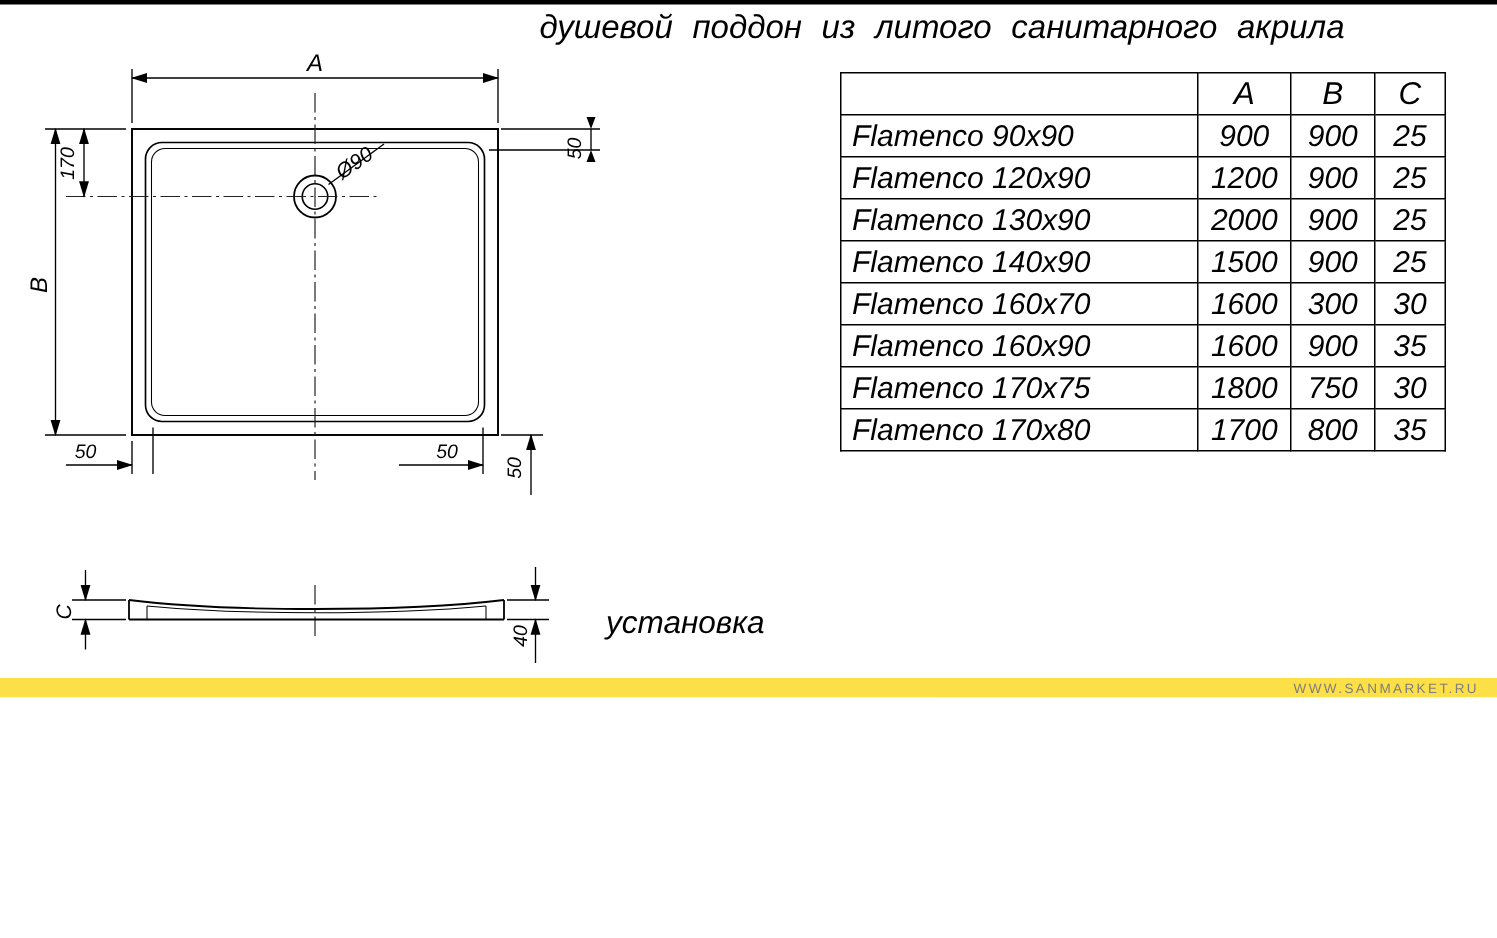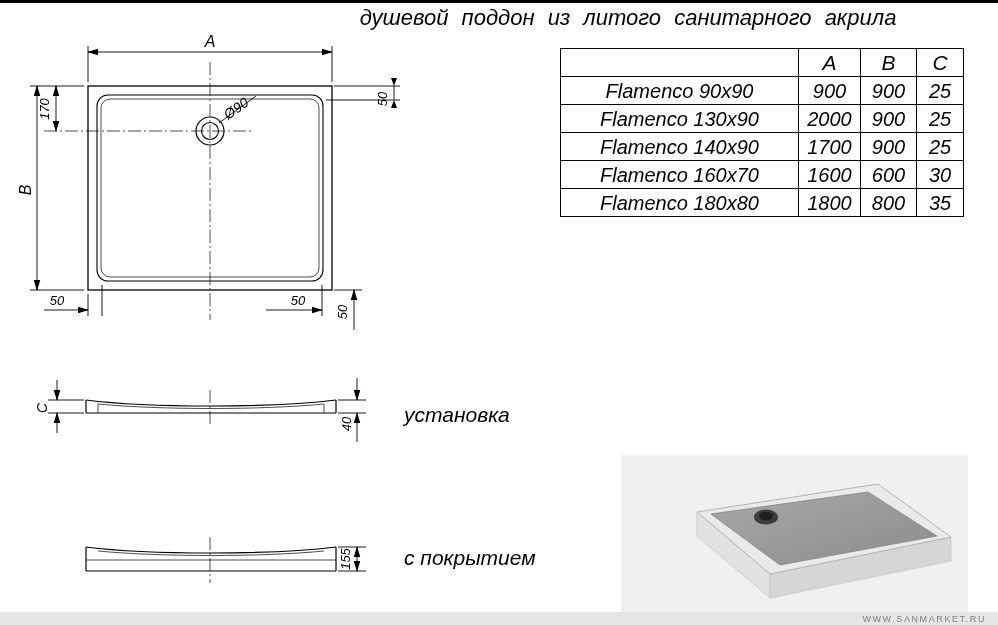--- a/index.html
+++ b/index.html
@@ -1,37 +1,37 @@
 <!DOCTYPE html>
 <html><head>
 <meta charset="utf-8">
 <style>
   html, body { margin:0; padding:0; background:#fff; }
   #page {
-    position:relative; width:998px; height:625px; background:#fff;
+    position:relative; width:998px; height:465px; background:#fff;
     overflow:hidden; font-family:"Liberation Sans", sans-serif; color:#000;
   }
   #page svg.layer { position:absolute; top:0; left:0; }
   .topline { position:absolute; top:0; left:0; width:998px; height:3px; background:#000; }
   .title {
     position:absolute; top:5px; left:328px; width:600px; text-align:center;
     font-style:italic; font-size:22px; word-spacing:7px; white-space:nowrap;
   }
   table.spec {
     position:absolute; left:560px; top:48px; border-collapse:collapse;
     table-layout:fixed; font-style:italic; font-size:20px; color:#000;
   }
   table.spec th, table.spec td {
     border:1.5px solid #000; padding:0 7px; height:27px; line-height:1;
     text-align:center; white-space:nowrap; font-weight:400; overflow:hidden;
   }
   table.spec th { font-size:21px; }
-  table.spec .name { text-align:center; }
+  table.spec .name { text-align:left; }
   .bottombar {
-    position:absolute; bottom:0; left:0; width:998px; height:13px; background:#e5e5e5;
+    position:absolute; bottom:0; left:0; width:998px; height:13px; background:#fde047;
     display:flex; align-items:center; justify-content:flex-end;
     padding-right:12px; box-sizing:border-box;
   }
   .bottombar span { color:#7d7d7d; font-size:9px; letter-spacing:1.6px; }
   svg text {
     font-family:"Liberation Sans", sans-serif; fill:#000; stroke:none; font-style:italic;
   }
 </style>
 </head>
 <body>
@@ -173,40 +173,58 @@
       </tr>
     </thead>
     <tbody>
       <tr>
         <td class="name">Flamenco 90x90</td>
         <td>900</td>
         <td>900</td>
         <td>25</td>
       </tr>
       <tr>
+        <td class="name">Flamenco 120x90</td>
+        <td>1200</td>
+        <td>900</td>
+        <td>25</td>
+      </tr>
+      <tr>
         <td class="name">Flamenco 130x90</td>
         <td>2000</td>
         <td>900</td>
         <td>25</td>
       </tr>
       <tr>
         <td class="name">Flamenco 140x90</td>
-        <td>1700</td>
+        <td>1500</td>
         <td>900</td>
         <td>25</td>
       </tr>
       <tr>
         <td class="name">Flamenco 160x70</td>
         <td>1600</td>
-        <td>600</td>
+        <td>300</td>
         <td>30</td>
       </tr>
       <tr>
-        <td class="name">Flamenco 180x80</td>
+        <td class="name">Flamenco 160x90</td>
+        <td>1600</td>
+        <td>900</td>
+        <td>35</td>
+      </tr>
+      <tr>
+        <td class="name">Flamenco 170x75</td>
         <td>1800</td>
+        <td>750</td>
+        <td>30</td>
+      </tr>
+      <tr>
+        <td class="name">Flamenco 170x80</td>
+        <td>1700</td>
         <td>800</td>
         <td>35</td>
       </tr>
     </tbody>
   </table>
 
   <div class="bottombar">
     <span>WWW.SANMARKET.RU</span>
   </div>
 

